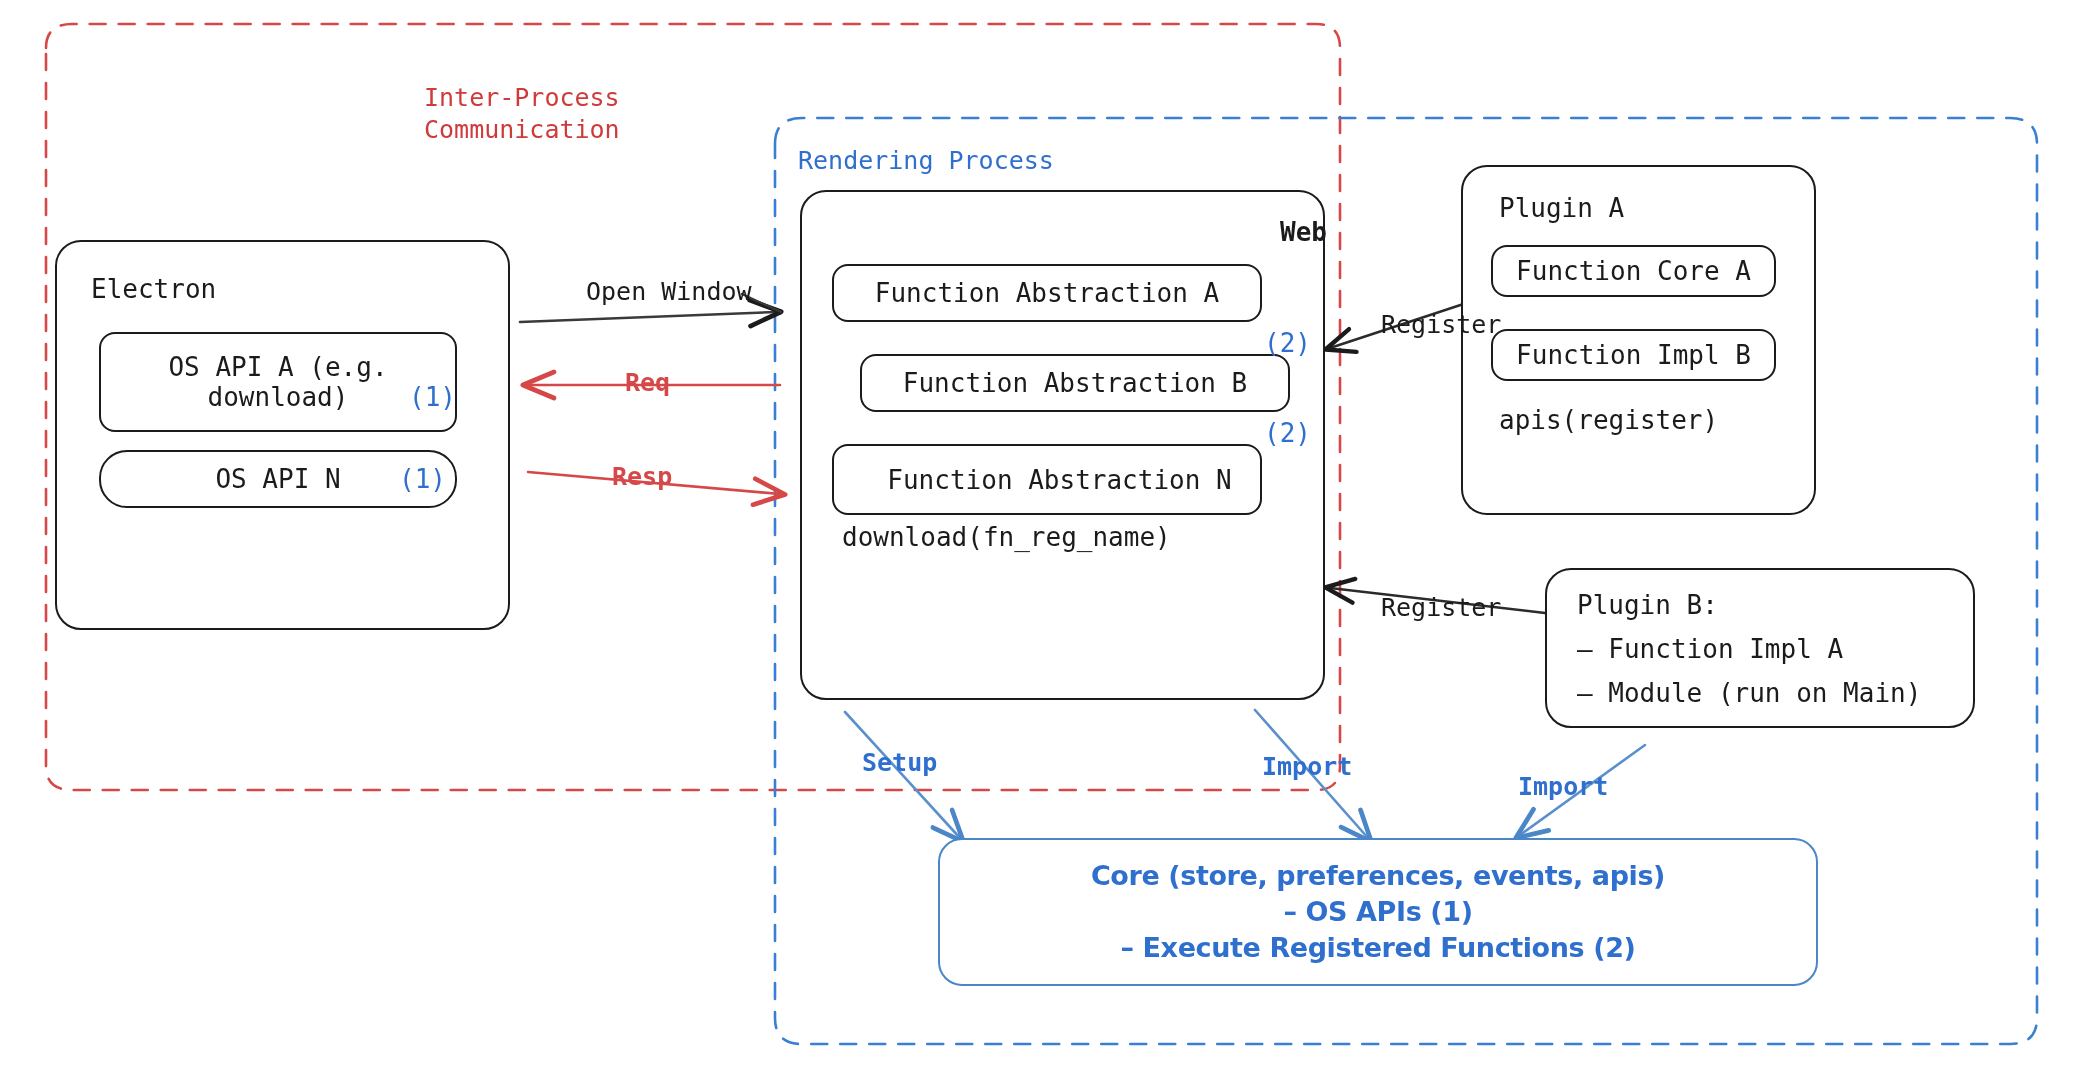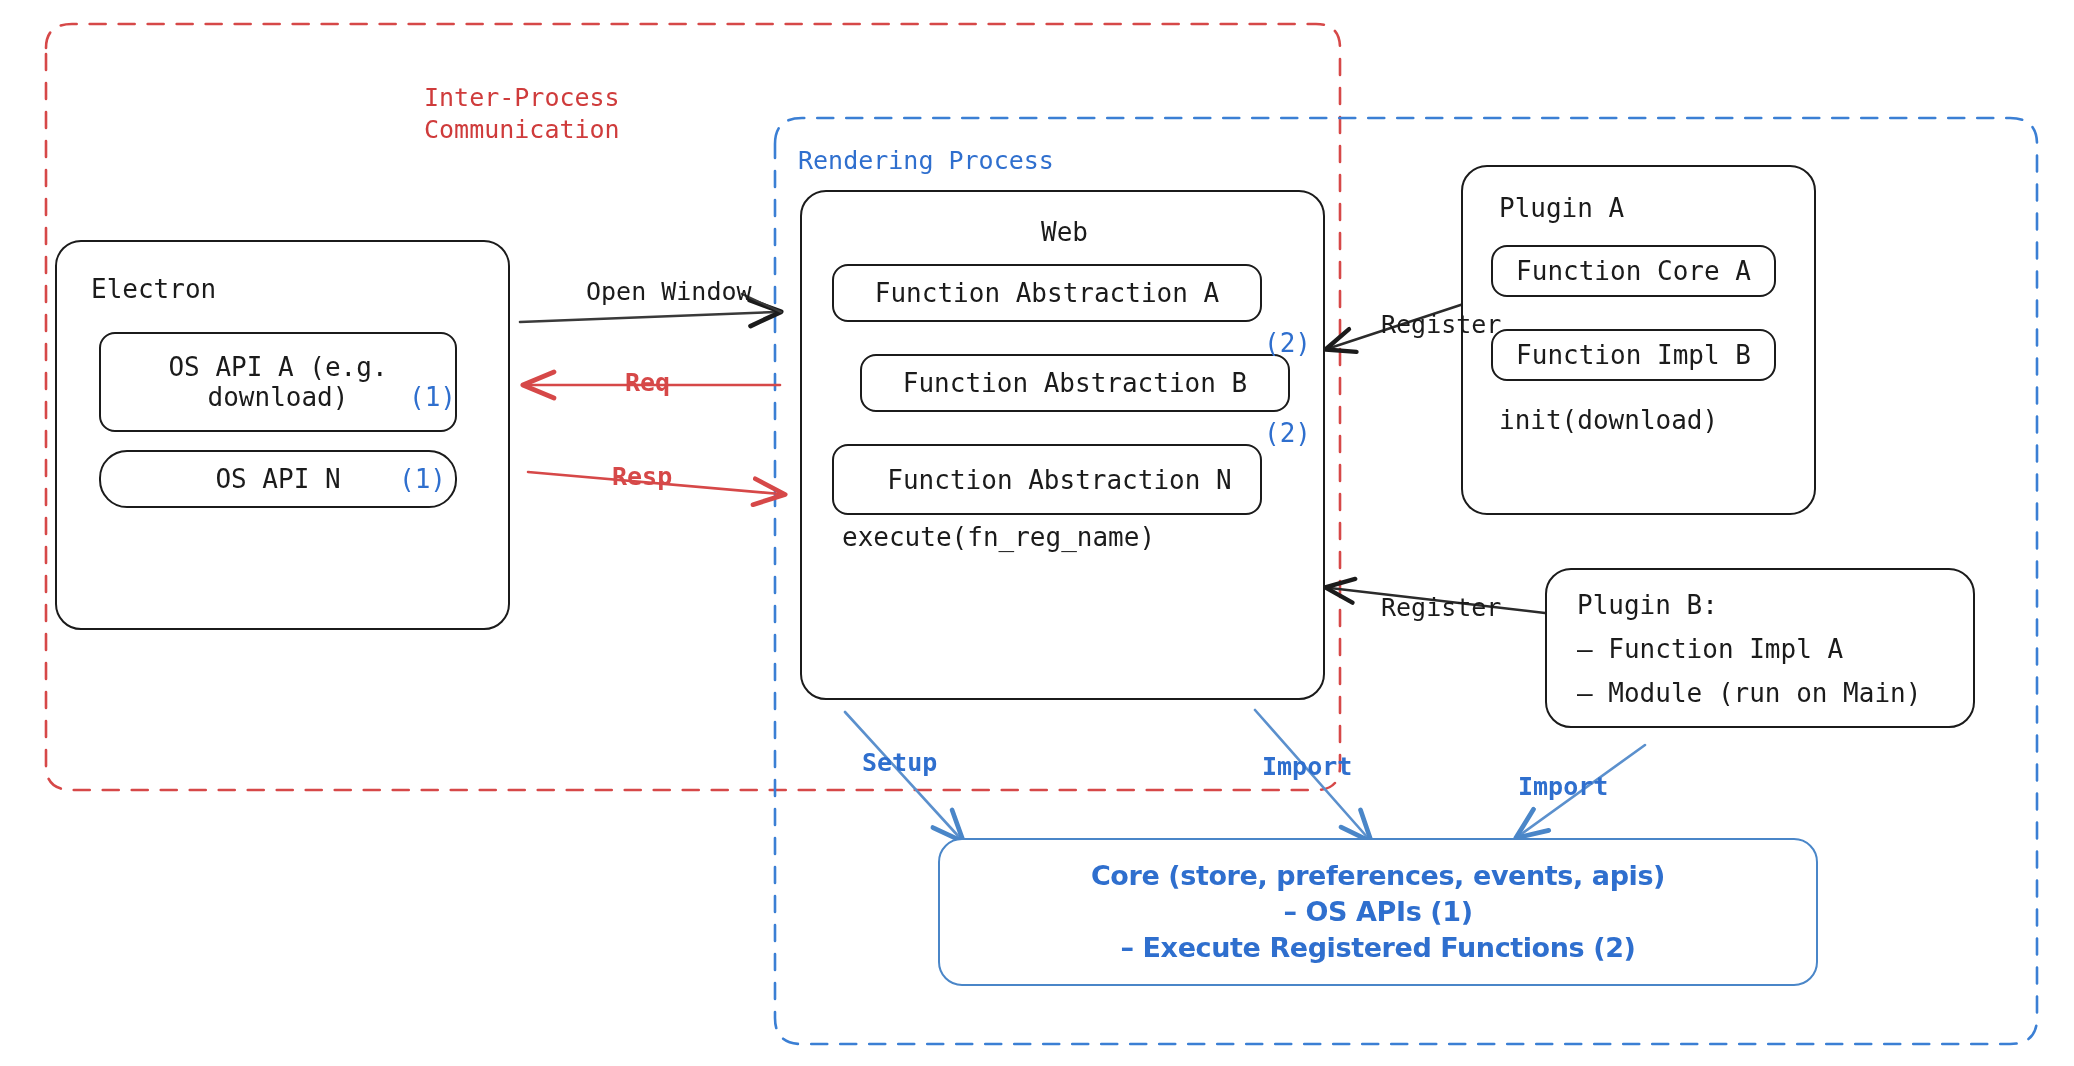--- a/index.html
+++ b/index.html
@@ -31,21 +31,21 @@
     border-radius: 26px;
     background: #ffffff;
   }
   .lbl {
     position: absolute;
     white-space: pre;
     font-family: "DejaVu Sans Mono", "Liberation Mono", monospace;
     color: #1b1b1b;
     line-height: 1.22;
   }
-  .ctr { text-align: center; }
+  .ctr { text-align: right; font-weight: bold; }
   .title-red {
     color: #cf3b3b;
     font-size: 25px;
     line-height: 1.28;
   }
   .title-blue {
     color: #2f6fce;
     font-size: 25px;
   }
   .arrow-lbl-red { color: #d64848; font-size: 25px; font-weight: bold; }
@@ -176,38 +176,38 @@
     </div>
 
     <div class="innerbox" style="left:30px; top:162px; width:430px; height:58px;margin-left:28px;">
       <span>Function Abstraction B</span>
     </div>
 
     <div class="innerbox" style="left:30px; top:252px; width:430px; height:71px;padding-left:25px;">
       <span>Function Abstraction N</span>
     </div>
 
-    <div class="lbl box-text" style="left:40px; top:330px;">execute(fn_reg_name)</div>
+    <div class="lbl box-text" style="left:40px; top:330px;">download(fn_reg_name)</div>
   </div>
 
   <div class="lbl marker-blue" style="left:1264px; top:328px;">(2)</div>
   <div class="lbl marker-blue" style="left:1264px; top:418px;">(2)</div>
 
   <div class="node rbox" style="left:1461px; top:165px; width:355px; height:350px;">
     <div class="lbl box-title" style="left:36px; top:26px;">Plugin A</div>
 
     <div class="innerbox" style="left:28px; top:78px; width:285px; height:52px;">
       <span>Function Core A</span>
     </div>
 
     <div class="innerbox" style="left:28px; top:162px; width:285px; height:52px;">
       <span>Function Impl B</span>
     </div>
 
-    <div class="lbl box-text" style="left:36px; top:238px;">init(download)</div>
+    <div class="lbl box-text" style="left:36px; top:238px;">apis(register)</div>
   </div>
 
   <div class="node rbox" style="left:1545px; top:568px; width:430px; height:160px;">
     <div class="lbl box-text" style="left:30px; top:20px;">Plugin B:</div>
     <div class="lbl box-text" style="left:30px; top:64px;">– Function Impl A</div>
     <div class="lbl box-text" style="left:30px; top:108px;">– Module (run on Main)</div>
   </div>
 
   <div class="core-box" style="left:938px; top:838px; width:880px; height:148px;">
     <div class="core-text">

